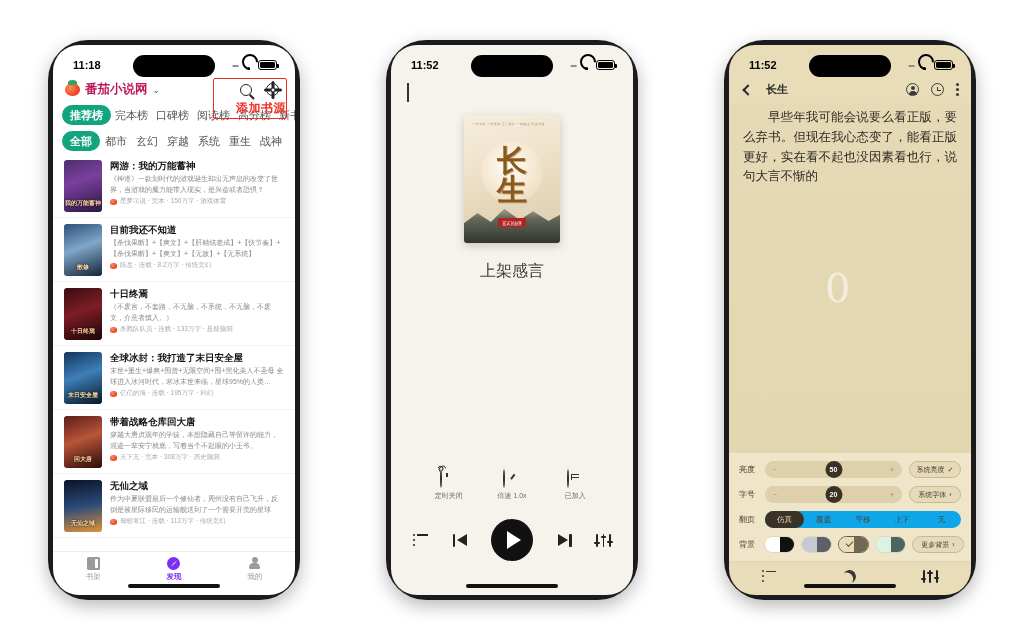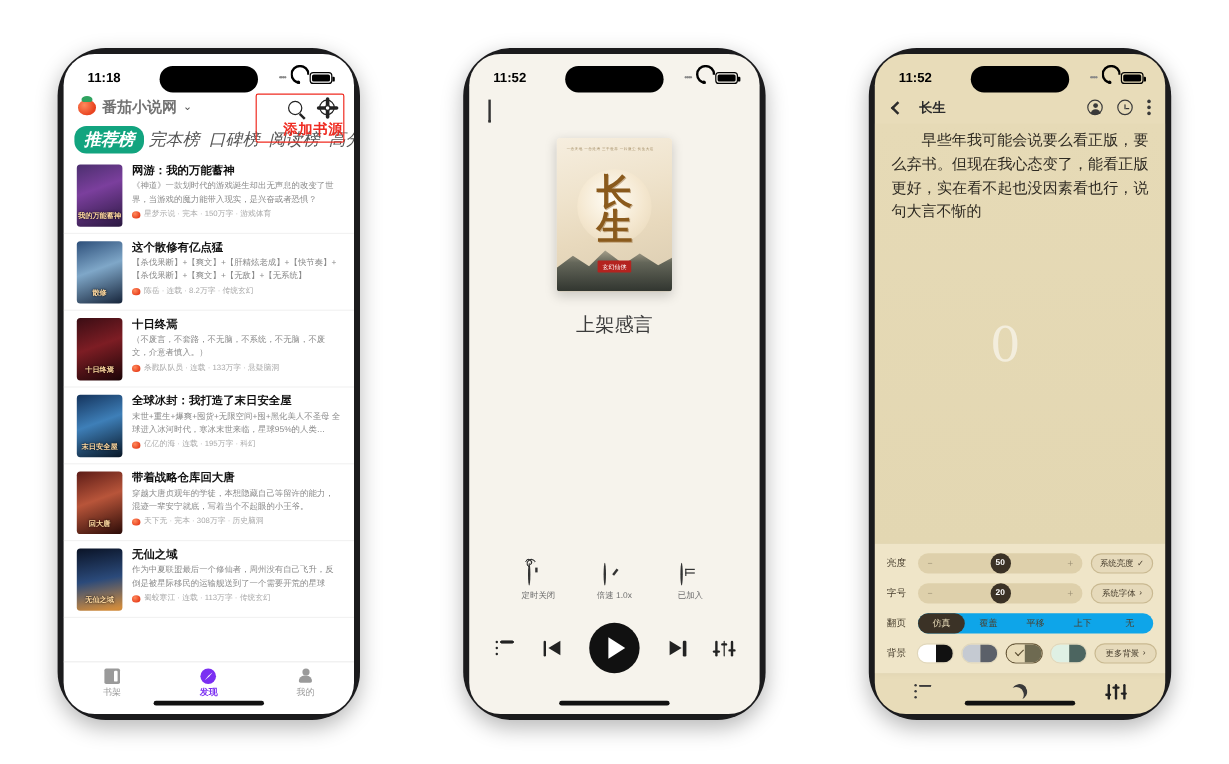--- a/index.html
+++ b/index.html
@@ -78,21 +78,21 @@
   .brand{ display:flex; align-items:center; gap:5px; }
   .tomato{
     width:15px;height:13px;border-radius:50% 50% 48% 48%;
     background:radial-gradient(circle at 35% 35%,#ff8a5c,#e8421f 70%);
     position:relative; flex:none;
   }
   .tomato::after{
     content:""; position:absolute; left:3px; top:-3px; width:9px;height:5px;
     background:#2fa360; border-radius:50% 50% 30% 30%;
   }
-  .brand-name{ font-size:12.5px; font-weight:bold; color:#737373; }
+  .brand-name{ font-size:12.5px; font-weight:bold; color:#be185d; }
   .chev-sm{ font-size:9px; color:#555; }
   .hdr-icons{ display:flex; align-items:center; gap:14px; padding-right:4px; }
   .ic-search{
     width:12px;height:12px;border:1.6px solid #222;border-radius:50%;
     position:relative;
   }
   .ic-search::after{content:"";position:absolute;right:-4px;bottom:-3px;width:6px;height:1.6px;background:#222;transform:rotate(45deg);}
   .ic-gear{
     width:13px;height:13px;border:1.7px solid #222;border-radius:50%;position:relative;
   }
@@ -110,21 +110,21 @@
     position:absolute; right:9px; top:21px;
     font-size:12px; font-weight:bold; color:#ef2b21;
     letter-spacing:0.5px;
   }
 
   .tabrow{
     flex:none; display:flex; align-items:center; gap:0;
     padding:3px 9px; justify-content:space-between;
   }
   .tab{
-    font-size:14px; color:#555; padding:2.5px 4px; white-space:nowrap;font-style:italic;
+    font-size:11px; color:#555; padding:2.5px 4px; white-space:nowrap;
   }
   .tab.active{
     background:#12a47f; color:#fff; border-radius:10px;
     padding:2.5px 8px; font-weight:bold;
   }
   .list{ flex:1; overflow:hidden; }
   .book{
     display:flex; gap:8px; padding:6px 11px 5px 11px;
     border-bottom:1px solid #f2f2f2;
   }
@@ -385,41 +385,50 @@
       </div>
 
       <div class="tabrow">
         <span class="tab active">推荐榜</span>
         <span class="tab">完本榜</span>
         <span class="tab">口碑榜</span>
         <span class="tab">阅读榜</span>
         <span class="tab">高分榜</span>
         <span class="tab">新书</span>
       </div>
+      <div class="tabrow">
+        <span class="tab active">全部</span>
+        <span class="tab">都市</span>
+        <span class="tab">玄幻</span>
+        <span class="tab">穿越</span>
+        <span class="tab">系统</span>
+        <span class="tab">重生</span>
+        <span class="tab">战神</span>
+      </div>
 
       <div class="list">
         <div class="book">
           <div class="cover cv1">
               <span class="cv-t">我的万能蓄神</span>
             </div>
           <div class="b-main">
             <div class="b-title">网游：我的万能蓄神</div>
             <div class="b-desc">《神道》一款划时代的游戏诞生却出无声息的改变了世界，当游戏的魔力能带入现实，是兴奋或者恐惧？</div>
             <div class="b-meta">
                 <span class="meta-dot"></span>
                 <span>星梦示说 · 完本 · 150万字 · 游戏体育</span>
               </div>
           </div>
         </div>
         <div class="book">
           <div class="cover cv2">
               <span class="cv-t">散修</span>
             </div>
           <div class="b-main">
-            <div class="b-title">这个散修有亿点猛</div>
+            <div class="b-title">目前我还不知道</div>
             <div class="b-desc">【杀伐果断】+【爽文】+【肝精炫老成】+【快节奏】+【杀伐果断】+【爽文】+【无敌】+【无系统】</div>
             <div class="b-meta">
                 <span class="meta-dot"></span>
                 <span>陈岳 · 连载 · 8.2万字 · 传统玄幻</span>
               </div>
           </div>
         </div>
         <div class="book">
           <div class="cover cv3">
               <span class="cv-t">十日终焉</span>

